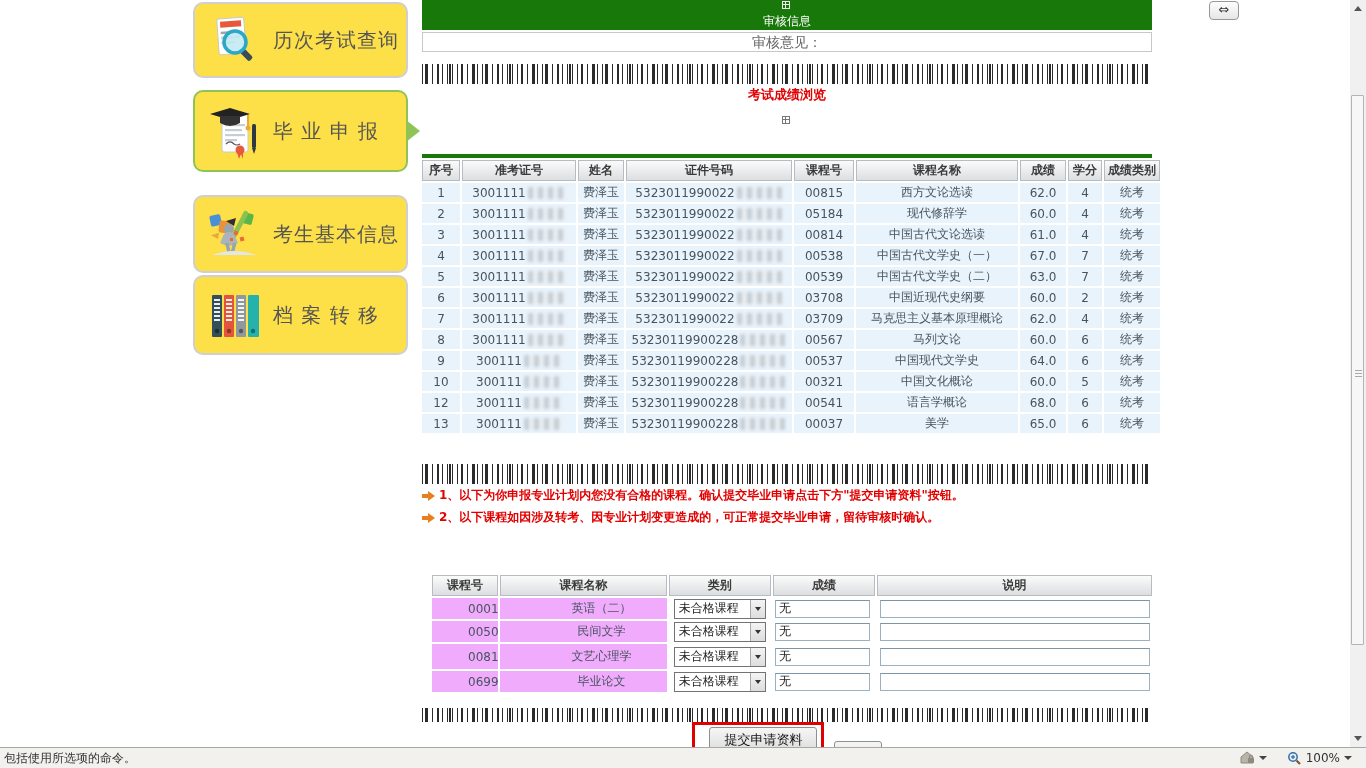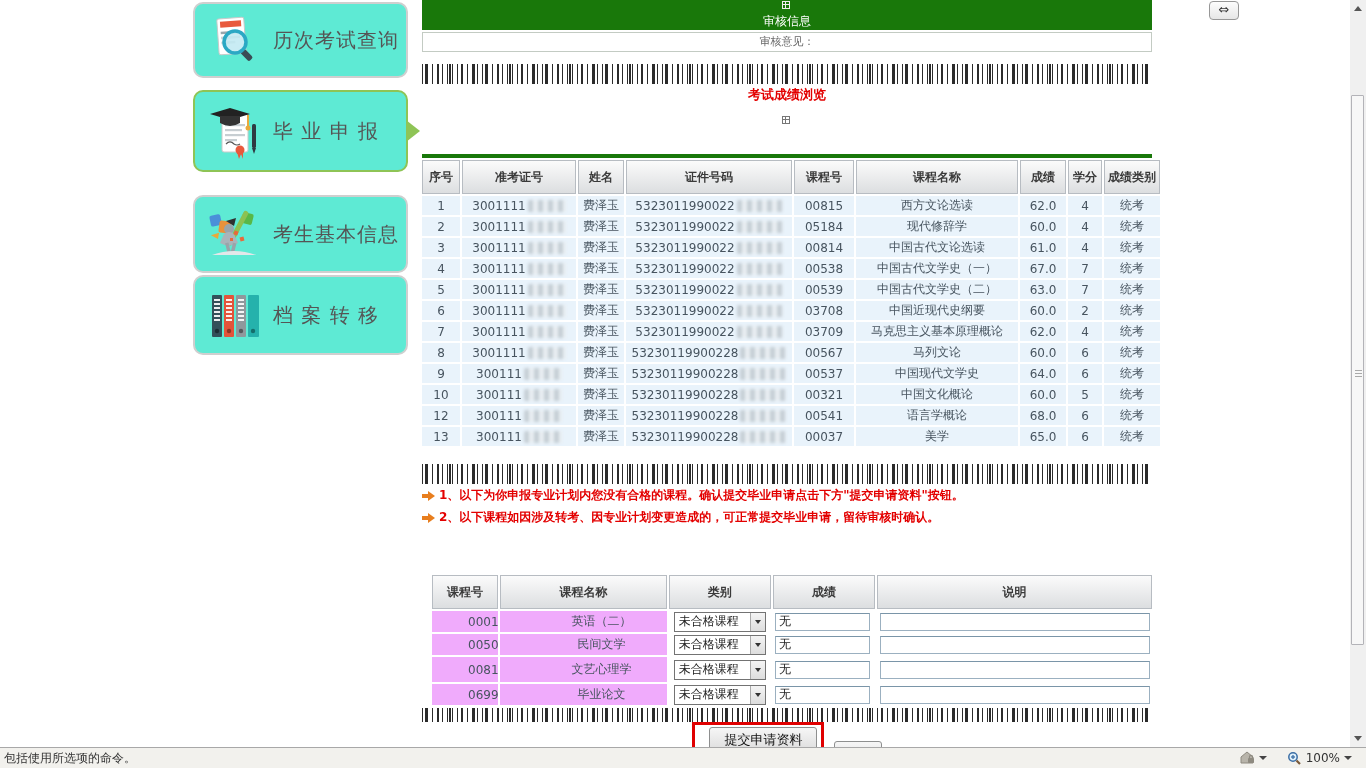--- a/index.html
+++ b/index.html
@@ -2,21 +2,21 @@
 <html><head>
 <meta charset="utf-8">
 <style>
   * { margin:0; padding:0; box-sizing:border-box; }
   html,body { width:1366px; height:768px; overflow:hidden; background:#fff;
               font-family:"DejaVu Sans", sans-serif; }
   .abs { position:absolute; }
 
   
   .side-btn { position:absolute; left:193px; width:215px; border:2px solid #cfcfcf;
-              border-radius:10px; background:#5eead4; display:flex; align-items:center;
+              border-radius:10px; background:#fde047; display:flex; align-items:center;
               cursor:pointer; }
   .side-btn.active { border-color:#8ec456; }
   .side-btn .icon-wrap { width:78px; display:flex; justify-content:center; }
   .side-btn .lbl { font-size:20px; color:#555; letter-spacing:1px; white-space:pre; }
   .side-arrow { position:absolute; right:-14px; top:50%; margin-top:-11px; width:0; height:0;
                 border-top:11px solid transparent; border-bottom:11px solid transparent;
                 border-left:14px solid #8ec456; }
 
   
   .content { position:absolute; left:422px; top:0; width:730px; }
@@ -29,21 +29,21 @@
              background-image:linear-gradient(to right, transparent 2px,#777 2px,#777 3px,transparent 3px),
                               linear-gradient(to bottom, transparent 2px,#777 2px,#777 3px,transparent 3px); }
   .barcode { background-image:
       repeating-linear-gradient(90deg,#2b2b2b 0,#2b2b2b 1px,transparent 1px,transparent 5px),
       repeating-linear-gradient(90deg,transparent 0,transparent 3px,#2b2b2b 3px,#2b2b2b 5px,transparent 5px,transparent 12px);
   }
   .red { color:#e30000; }
 
   table { border-collapse:separate; border-spacing:2px; table-layout:fixed; background:#fff; }
   th { background:linear-gradient(#fbfbfb,#dcdee0); border:1px solid #b7bcc2; color:#3a3a3a;
-       font-size:12px; font-weight:bold; height:34px; padding:0 2px; }
+       font-size:12px; font-weight:bold; height:21px; padding:0 2px; }
   td { font-size:12px; color:#47545f; text-align:center; height:19px; overflow:hidden;
        white-space:nowrap; }
   .score-table td { background:#e9f3fb; }
   .blur { display:inline-block; height:12px; vertical-align:-2px; border-radius:2px;
           background:repeating-linear-gradient(90deg,#c6cfd6 0,#c6cfd6 5px,#e9eef2 5px,#e9eef2 10px);
           filter:blur(1.5px); margin-left:2px; }
   .w40 { width:38px; } .w48 { width:46px; }
 
   .note-line { display:flex; align-items:center; font-size:12px; font-weight:bold; margin-bottom:5px; }
   .arrow-bullet { position:relative; width:13px; height:10px; margin-right:4px; flex:0 0 13px; }
@@ -195,21 +195,21 @@
 </div>
 
 <div class="content">
 
   <div class="greenbar" style="height:30px; text-align:center;">
     <span class="ph-icon" style="position:absolute; left:50%; top:1px; margin-left:-5px;"></span>
     <div style="padding-top:13px; font-size:12px;">审核信息</div>
   </div>
 
   <div class="abs" style="top:32px; left:0; width:730px; height:20px; border:1px solid #c3cbc3; text-align:center;
-       font-size:11px; color:#666; line-height:18px;">
+       font-size:14px; color:#666; line-height:18px;">
     <span>审核意见：</span>
   </div>
 
   <div class="abs barcode" style="top:64px; left:0; width:730px; height:20px;"></div>
 
   <div class="abs red" style="top:86px; left:0; width:730px; text-align:center; font-size:13px; font-weight:bold;">考试成绩浏览</div>
 
   <span class="ph-icon gray" style="position:absolute; top:116px; left:50%; margin-left:-5px;"></span>
 
   <div class="abs greenbar" style="top:124px; left:0; width:730px; height:34px; display:flex; align-items:center; justify-content:center; font-size:12px;">

